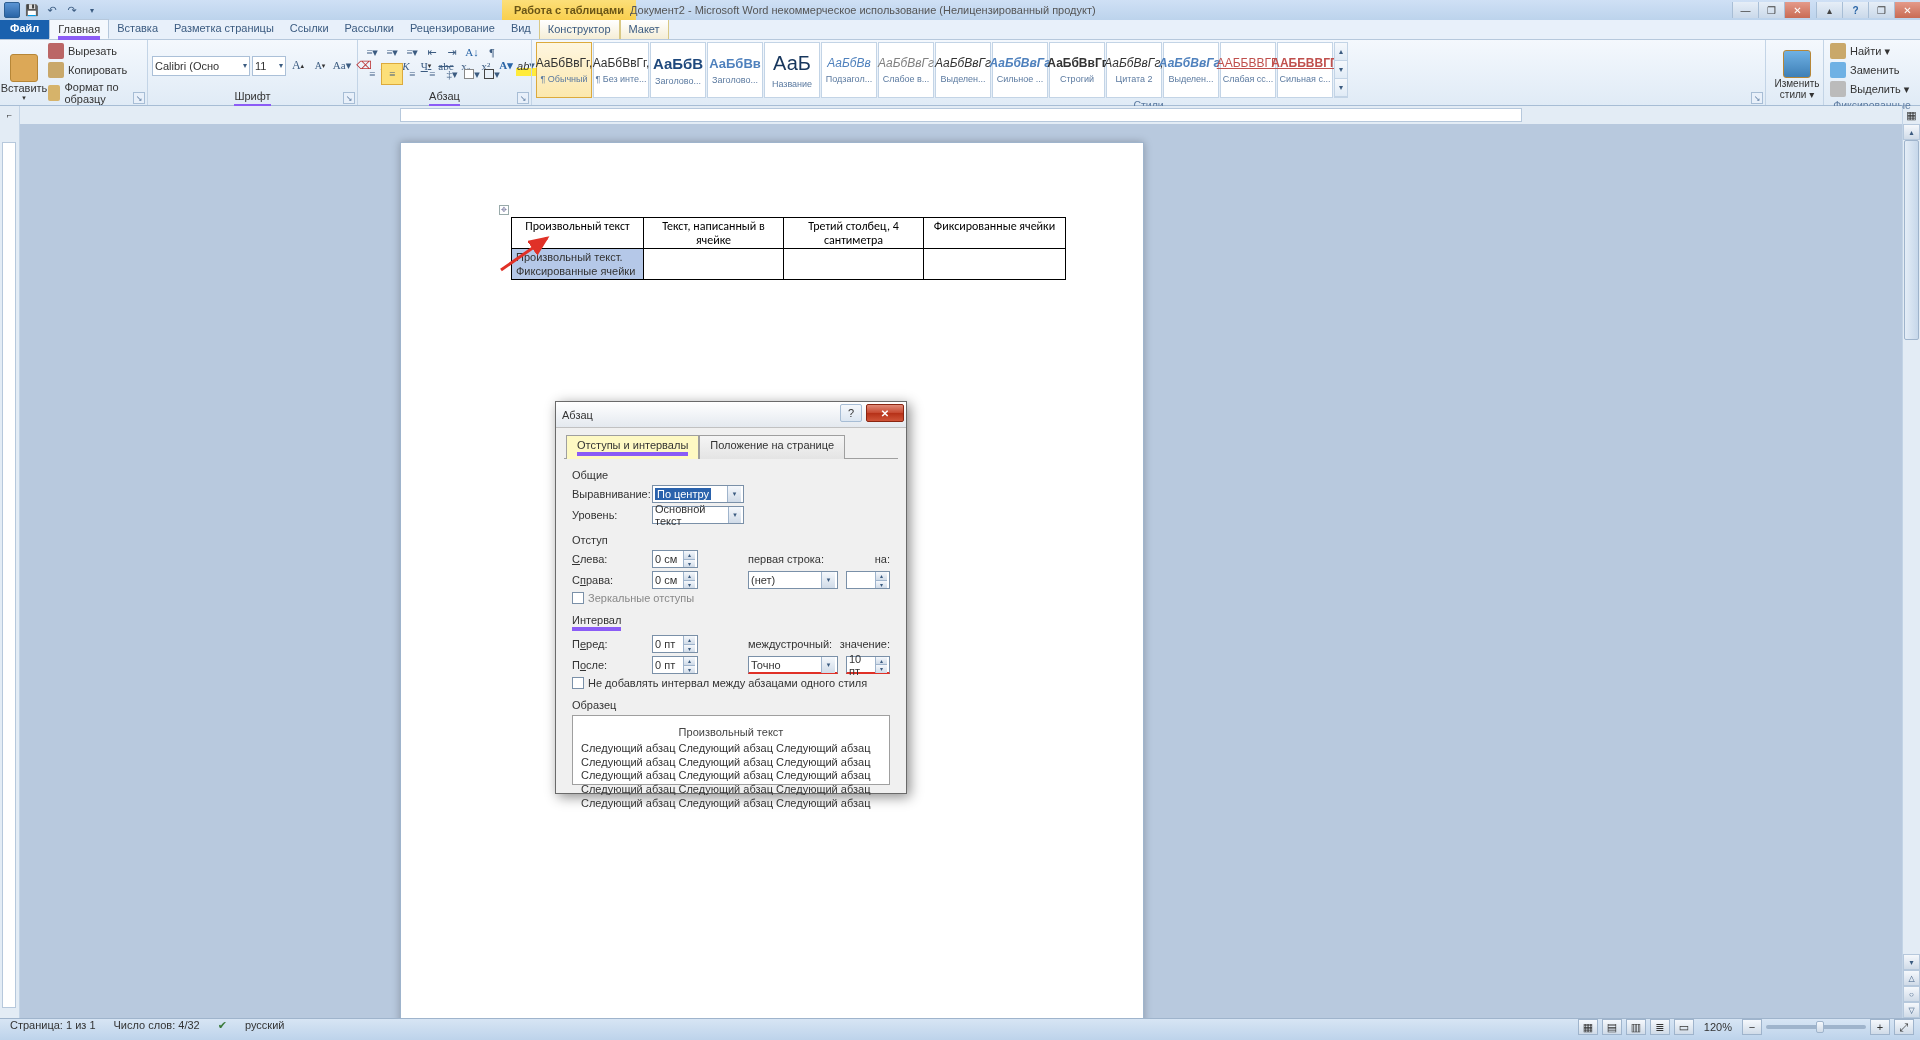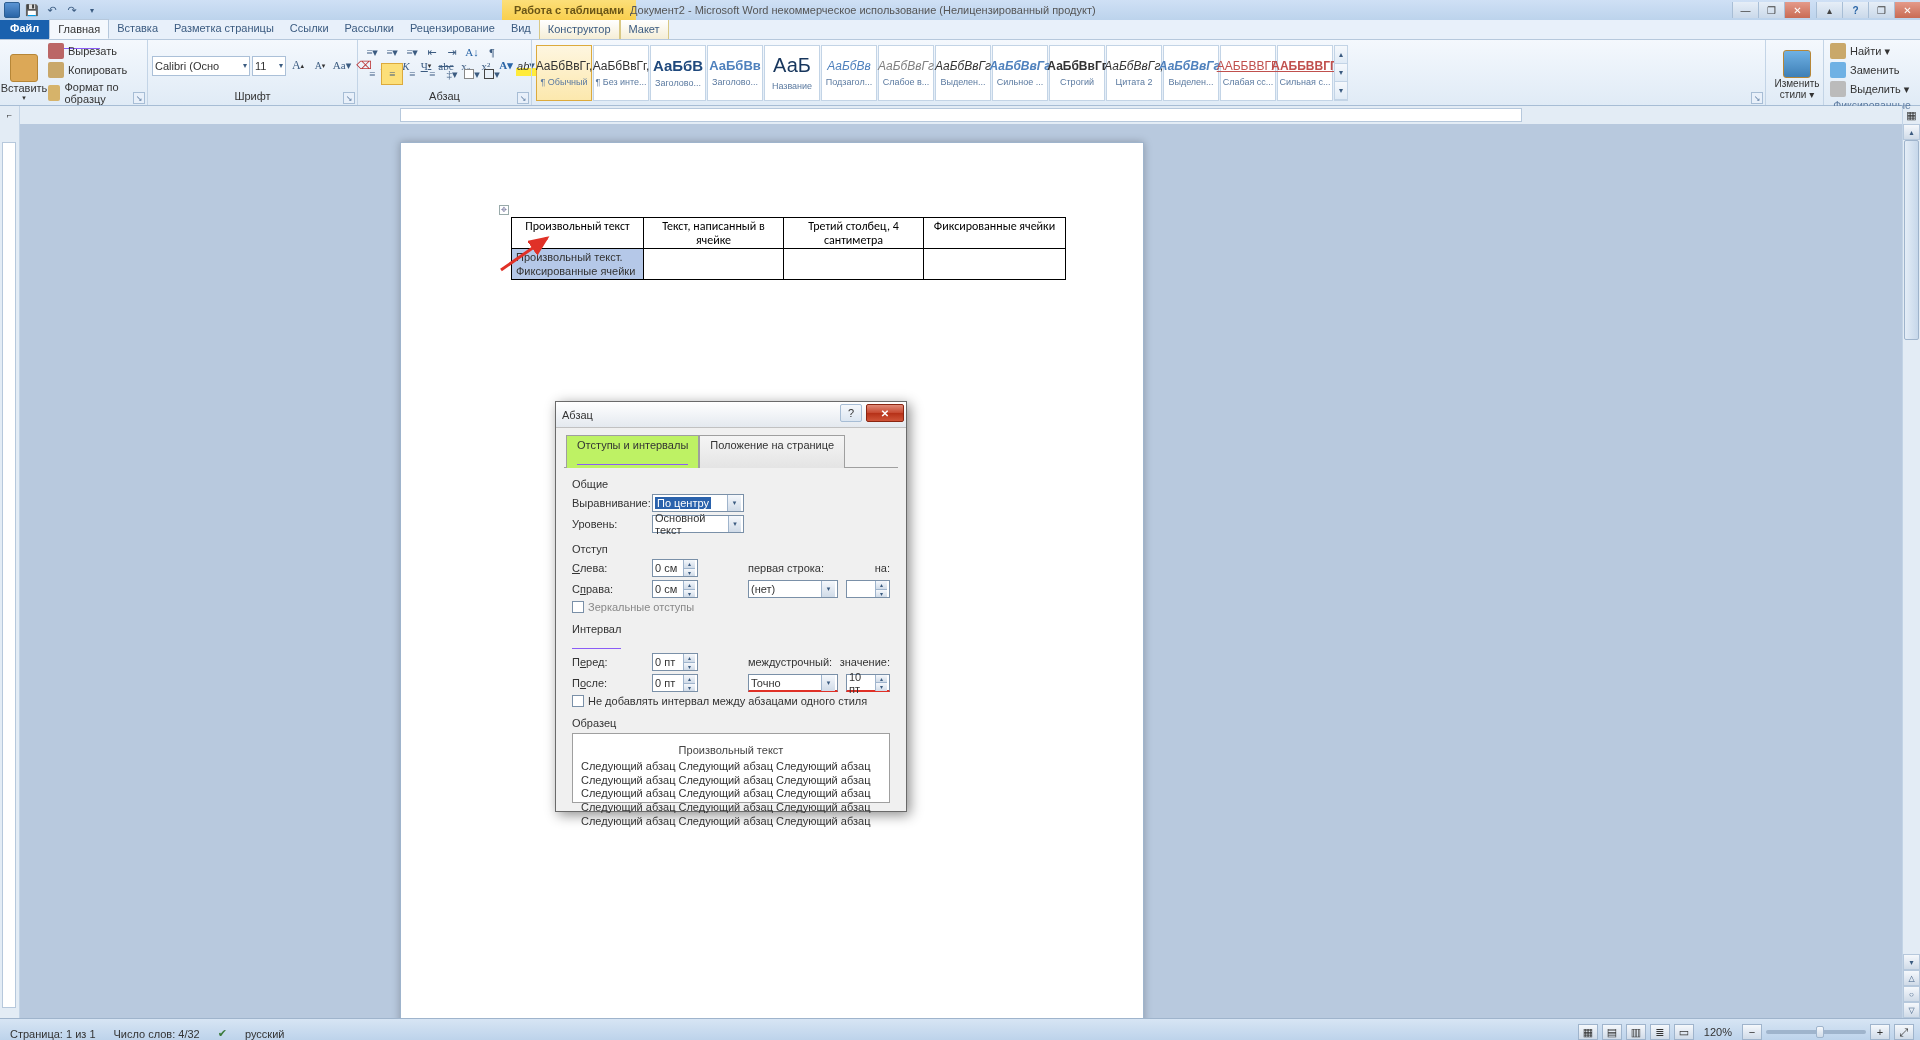--- a/index.html
+++ b/index.html
@@ -62,49 +62,49 @@
 .wt tr:first-child td{text-align:center}
 .wt .selcell{background:#b5c8e8;color:#1b3c6a}
 
 
 .dlg{position:absolute;left:535px;top:277px;width:352px;background:#f0f0f0;border:1px solid #6a6a6a;box-shadow:3px 3px 12px rgba(0,0,0,.45)}
 .dlg .dtitle{height:26px;background:linear-gradient(#fff,#e4e9ef);display:flex;align-items:center;padding:0 6px;border-bottom:1px solid #c1c1c1;position:relative}
 .dlg .dtitle .dclose{position:absolute;right:2px;top:2px;width:38px;height:18px;background:linear-gradient(#e08a78 0%,#c74a32 48%,#b63118 52%,#cf5438 100%);color:#fff;display:flex;align-items:center;justify-content:center;border:1px solid #8a2511;border-radius:2px;font-family:Arial;font-weight:bold;font-size:10px}
 .dlg .dtitle .dhelp{position:absolute;right:44px;top:2px;width:22px;height:18px;background:linear-gradient(#f5f8fc,#dce6f1);display:flex;align-items:center;justify-content:center;border:1px solid #a7bdd5;border-radius:2px}
 .dlg .dtabs{display:flex;padding:6px 10px 0;gap:0}
 .dlg .dtab{padding:3px 10px;background:linear-gradient(#f5f5f5,#e4e4e4);border:1px solid #9f9f9f;border-bottom:none;position:relative;top:1px;color:#333}
-.dlg .dtab.act{background:#bef264;z-index:2}
+.dlg .dtab.act{background:#fef9c3;z-index:2}
 .dlg .dbody{border-top:1px solid #9f9f9f;margin:0 8px;padding:6px 8px 0}
 .dlg .section-title{color:#333;margin:4px 0}
 .dlg .frow{display:flex;align-items:center;margin:3px 0}
 .dlg .flabel{width:80px;text-align:left;color:#333}
 .dinput{height:18px;border:1px solid #7a90a8;background:#fff;padding:0 2px;display:flex;align-items:center;font-size:11px}
 .dcombo{display:flex;align-items:center}
 .dcombo .carrow{width:14px;height:16px;background:linear-gradient(#f5f8fc,#d0dbe8);border-left:1px solid #9fb4cc;display:flex;align-items:center;justify-content:center;font-size:7px;color:#3b5b80}
 .spin{display:flex;flex-direction:column;width:12px;height:16px}
 .spin div{flex:1;background:linear-gradient(#f5f8fc,#d0dbe8);border-left:1px solid #9fb4cc;display:flex;align-items:center;justify-content:center;font-size:6px;color:#3b5b80}
 .spin div:first-child{border-bottom:1px solid #9fb4cc}
 .chk{width:12px;height:12px;border:1px solid #7a90a8;background:#fff;margin-right:4px}
 .dlg .preview{height:70px;border:1px solid #9f9f9f;background:#fff;margin:4px 0 8px;padding:8px;font-size:7px;color:#999;line-height:1.25}
 .dlg .dbuttons{display:flex;gap:6px;padding:8px 12px 12px}
 .dbtn{height:22px;min-width:70px;background:linear-gradient(#fdfdfd,#e3e3e3);border:1px solid #8c8c8c;border-radius:3px;display:flex;align-items:center;justify-content:center;padding:0 10px;color:#333}
 .dbtn.def{border:1px solid #3c7fb1;box-shadow:inset 0 0 0 1px #a8d7ef}
-.redu{border-bottom:1px solid #8b5cf6;display:inline-block;padding-bottom:13px}
+.redu{border-bottom:4px solid #8b5cf6;display:inline-block;padding-bottom:1px}
 
 
 .arrow{position:absolute;left:477px;top:110px;pointer-events:none}
 
 
 .vscroll{width:18px;background:#e3ecf5;border-left:1px solid #c3d4e6;display:flex;flex-direction:column}
 .vscroll .sbtn{height:16px;background:linear-gradient(#f5f8fc,#d0dbe8);border:1px solid #b6c8dc;display:flex;align-items:center;justify-content:center;font-size:8px;color:#3b5b80}
 .vscroll .strack{flex:1;position:relative}
 .vscroll .sthumb{position:absolute;top:0;left:1px;right:1px;height:200px;background:linear-gradient(90deg,#e4edf7,#c6d7ea);border:1px solid #9fb4cc;border-radius:2px}
 
 
-.status{position:absolute;left:0;right:0;bottom:0;height:22px;background:linear-gradient(#d7e5f4,#bdd3eb);display:flex;align-items:flex-end;padding:0 6px;gap:10px;border-top:1px solid #9fb4cc;color:#3b5b80}
+.status{position:absolute;left:0;right:0;bottom:0;height:22px;background:linear-gradient(#d7e5f4,#bdd3eb);display:flex;align-items:flex-start;padding:0 6px;gap:10px;border-top:1px solid #9fb4cc;color:#3b5b80}
 .status .sseg{padding:0 4px}
 .status .sright{margin-left:auto;display:flex;align-items:center;gap:4px}
 .vbtn{width:20px;height:16px;background:linear-gradient(#f5f8fc,#d0dbe8);border:1px solid #9fb4cc;display:flex;align-items:center;justify-content:center}
 .zslider{width:100px;height:4px;background:#9fb4cc;position:relative;border-radius:2px}
 .zslider .zh{position:absolute;left:50%;top:-4px;width:8px;height:12px;background:linear-gradient(#f5f8fc,#d0dbe8);border:1px solid #9fb4cc;border-radius:2px}
 
 .sel-hl{background:#2a62ac;color:#fff;padding:0 2px}
 </style>
 </head>
 <body>
@@ -286,20 +286,21 @@
         <div class="style-item">
           <div class="sprev" style="color: rgb(192, 80, 77); font-weight: bold; text-decoration: underline;">ААББВВГГ,</div>
           <div class="sname">Сильная с...</div>
         </div>
         <div style="display: flex; flex-direction: column; width: 14px; height: 56px; border: 1px solid rgb(195, 212, 230);">
           <div style="flex: 1 1 0%; display: flex; align-items: center; justify-content: center; font-size: 8px; color: rgb(59, 91, 128); border-bottom: 1px solid rgb(195, 212, 230); background: linear-gradient(rgb(245, 248, 252), rgb(224, 235, 246));">▴</div>
           <div style="flex: 1 1 0%; display: flex; align-items: center; justify-content: center; font-size: 8px; color: rgb(59, 91, 128); border-bottom: 1px solid rgb(195, 212, 230); background: linear-gradient(rgb(245, 248, 252), rgb(224, 235, 246));">▾</div>
           <div style="flex: 1 1 0%; display: flex; align-items: center; justify-content: center; font-size: 8px; color: rgb(59, 91, 128); border-bottom: 1px solid rgb(195, 212, 230); background: linear-gradient(rgb(245, 248, 252), rgb(224, 235, 246));">▾</div>
         </div>
       </div>
+    <div class="glabel">Стили</div>
     <div class="launcher">↘</div>
   </div>
 
   <div class="group" style="width:58px;border-right:1px solid #c3d4e6">
     <div class="bigbtn" style="width:54px">
       <div class="bicon" style="background:linear-gradient(#6fb1e4,#3e7fb6)"></div>
       <span style="font-size:10px;text-align:center;line-height:1.1">Изменить стили ▾</span>
     </div>
   </div>
 

